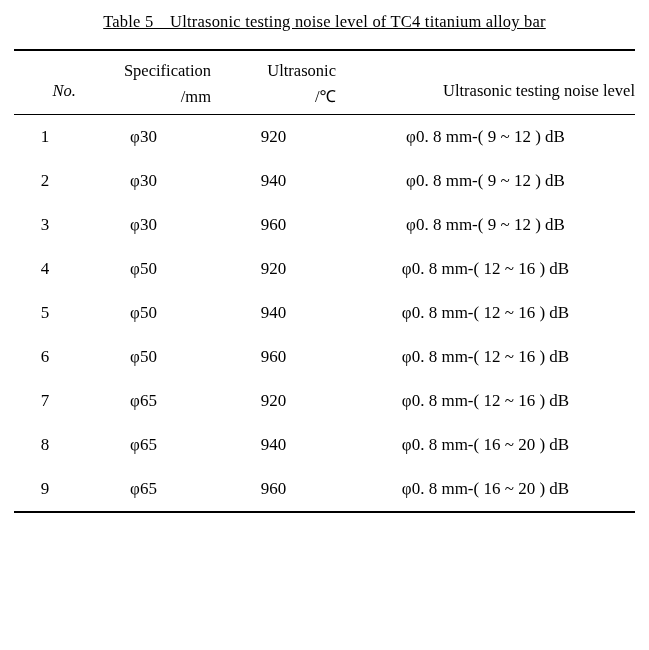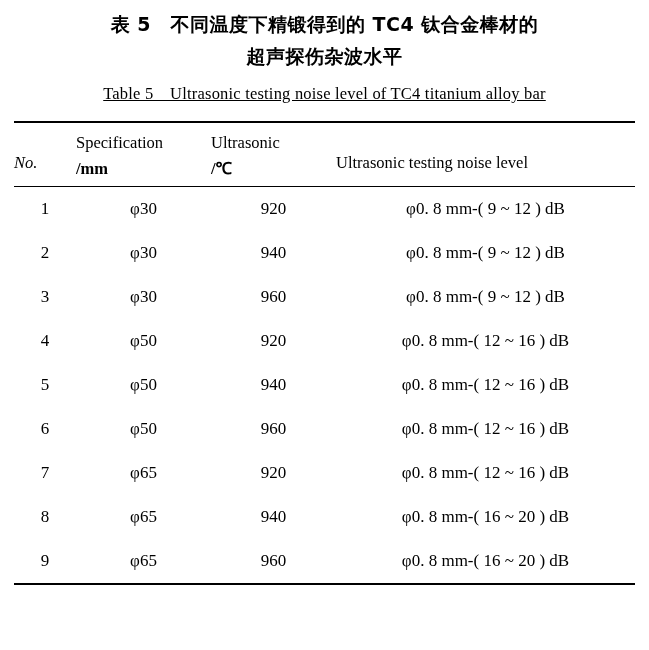--- a/index.html
+++ b/index.html
@@ -69,49 +69,44 @@
     font-size: 17px;
     padding: 11px 0 11px 0;
     line-height: 22px;
   }
   col.c-no { width: 62px; }
   col.c-spec { width: 135px; }
   col.c-temp { width: 125px; }
   col.c-noise { width: 299px; }
   .th-inner {
     display: block;
-    text-align: left;
+    text-align: right;
   }
   .th-sub {
     display: block;
-    text-align: left;
-    font-weight: bold;
+    text-align: right;
   }
   .noise-head {
     vertical-align: middle !important;
     padding-top: 20px !important;
   }
   .no-head {
     vertical-align: middle !important;
     padding-top: 20px !important;
     font-style: italic;
   }
   .phi {
     font-family: Liberation Serif, serif;
   }
 </style>
 </head>
 <body>
 
 <div class="page">
 
-  <div class="title-cn">
-    <span>表 5　不同温度下精锻得到的 TC4 钛合金棒材的</span>
-    <span class="line2">超声探伤杂波水平</span>
-  </div>
 
   <div class="title-en">
     <span>Table 5　Ultrasonic testing noise level of TC4 titanium alloy bar</span>
   </div>
 
   <table class="data">
     <colgroup>
       <col class="c-no">
       <col class="c-spec">
       <col class="c-temp">

